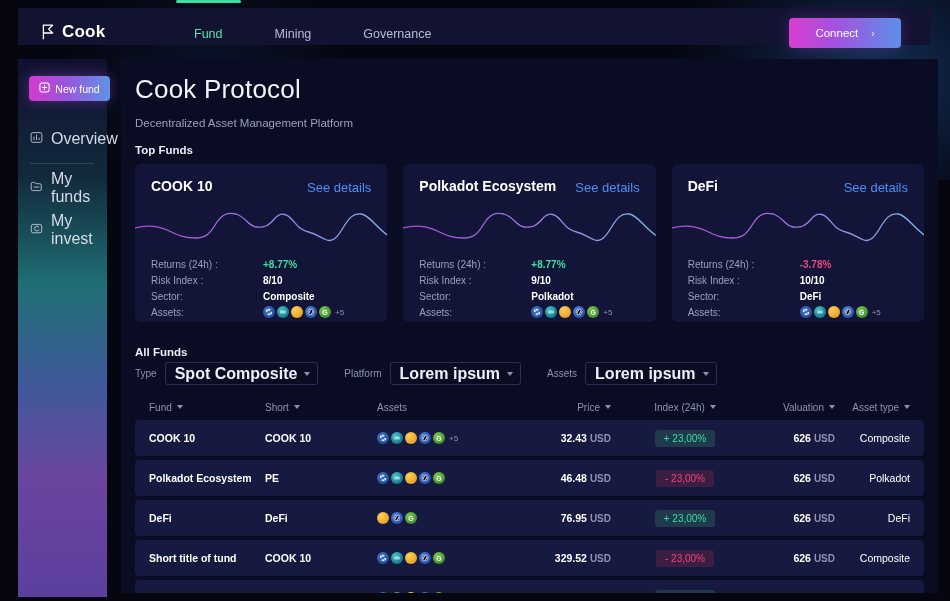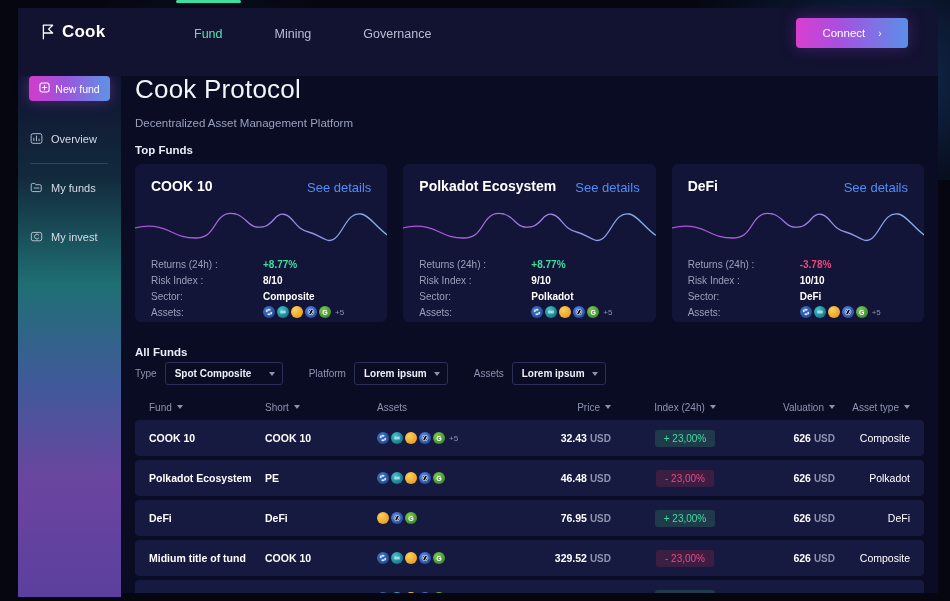--- a/index.html
+++ b/index.html
@@ -25,21 +25,21 @@
   }
   .glow-tl {
     position: absolute; left: 60px; top: -40px;
     width: 300px; height: 200px;
     background: radial-gradient(ellipse at 50% 60%, rgba(25,60,130,0.25) 0%, rgba(0,0,0,0) 70%);
     pointer-events: none; z-index: 1;
   }
 
   
   .topbar {
-    position: absolute; left: 18px; top: 8px; right: 12px; height: 68px;
+    position: absolute; left: 18px; top: 8px; right: 19px; height: 37px;
     background: #121231;
     z-index: 20;
   }
   .logo {
     position: absolute; left: 23px; top: 14px;
     display: flex; align-items: center; gap: 7px;
     color: #ffffff; font-size: 17px; font-weight: bold; letter-spacing: .2px;
   }
   .logo-mark { width: 14px; height: 16px; display: block; }
   .nav {
@@ -63,21 +63,21 @@
     background: linear-gradient(90deg, #d93fd0 0%, #a84fe0 38%, #5b8fe8 100%);
     color: #ffffff; font-size: 11.5px; font-family: "Liberation Sans", sans-serif;
     cursor: pointer;
     display: flex; align-items: center; justify-content: center; gap: 13px;
     box-shadow: 0 0 16px rgba(150,70,210,.35);
   }
   .connect-btn .chev { font-size: 10px; opacity: .92; }
 
   
   .sidebar {
-    position: absolute; left: 18px; top: 59px; width: 103px; bottom: 4px;
+    position: absolute; left: 18px; top: 59px; width: 89px; bottom: 4px;
     background:
       linear-gradient(180deg,
         #101030 0%,
         #122a3c 22%,
         #1f6f74 42%,
         #3f5a9a 60%,
         #6a459f 78%,
         #5c3f9e 100%);
     z-index: 15;
   }
@@ -85,30 +85,30 @@
   .new-fund-btn {
     width: 81px; height: 25px; border: none; border-radius: 4px;
     background: linear-gradient(90deg, #d13ccb 0%, #9a55dd 45%, #5f93e6 100%);
     color: #fff; font-size: 10.5px; font-family: "Liberation Sans", sans-serif;
     display: flex; align-items: center; justify-content: center; gap: 5px;
     cursor: pointer;
     box-shadow: 0 0 14px rgba(160,70,210,.45);
   }
   .side-link {
     display: flex; align-items: center; gap: 8px;
-    height: 22px; color: #d7dbe8; font-size: 11px; cursor: pointer;
+    height: 22px; color: #d7dbe8; font-size: 16px; cursor: pointer;
     margin-left: 1px;
   }
   .side-link svg { opacity: .82; flex: none; }
   .side-divider {
     height: 1px; background: rgba(255,255,255,.14);
     margin: 13px 2px 13px 1px;
   }
   .sp-top { margin-top: 27px; }
-  .sp-gap { margin-top: 27px; }
+  .sp-gap { margin-top: 20px; }
 
   
   .main {
     position: absolute; left: 121px; top: 59px; right: 12px; bottom: 8px;
     background: #0a0c23;
     z-index: 10;
     overflow: hidden;
   }
   .page-title {
     position: absolute; left: 14px; top: 15px;
@@ -178,21 +178,21 @@
     display: flex; align-items: center;
   }
   .f-label { color: #8d93b0; font-size: 10px; margin-right: 8px; }
   .select {
     position: relative;
     height: 23px; min-width: 78px;
     border: 1px solid #2b2f58; border-radius: 3px;
     background: transparent;
     display: flex; align-items: center;
     padding: 0 20px 0 9px;
-    color: #eef0f8; font-size: 10px; font-weight: bold;
+    color: #eef0f8; font-size: 16px; font-weight: bold;
     cursor: pointer; margin-right: 26px;
   }
   .select.wide { min-width: 118px; }
   .select .caret {
     position: absolute; right: 7px; top: 50%; transform: translateY(-50%);
     width: 0; height: 0;
     border-left: 3px solid transparent; border-right: 3px solid transparent;
     border-top: 4px solid #8d93b0;
   }
 
@@ -624,21 +624,21 @@
                 </span>
                 <span class="chip c-grn">G</span>
               </span>
             </div>
     <div class="c-price">76.95 <span class="unit">USD</span></div>
     <div class="c-return"><span class="badge pos">+ 23,00%</span></div>
     <div class="c-val">626 <span class="unit">USD</span></div>
     <div class="c-type">DeFi</div>
   </div>
   <div class="trow">
-    <div class="c-fund">Midium title of tund</div>
+    <div class="c-fund">Short title of tund</div>
     <div class="c-symbol">COOK 10</div>
     <div class="c-assets">
               <span class="assets">
                 <span class="chip c-dot">
                   <svg width="8" height="8" viewBox="0 0 10 10">
                     <ellipse cx="5" cy="2.1" rx="2" ry="1.2" fill="#dbe6ff"></ellipse>
                     <ellipse cx="5" cy="7.9" rx="2" ry="1.2" fill="#dbe6ff"></ellipse>
                     <ellipse cx="2.2" cy="3.7" rx="1.2" ry="1.7" fill="#dbe6ff"></ellipse>
                     <ellipse cx="7.8" cy="6.3" rx="1.2" ry="1.7" fill="#dbe6ff"></ellipse>
                   </svg>

